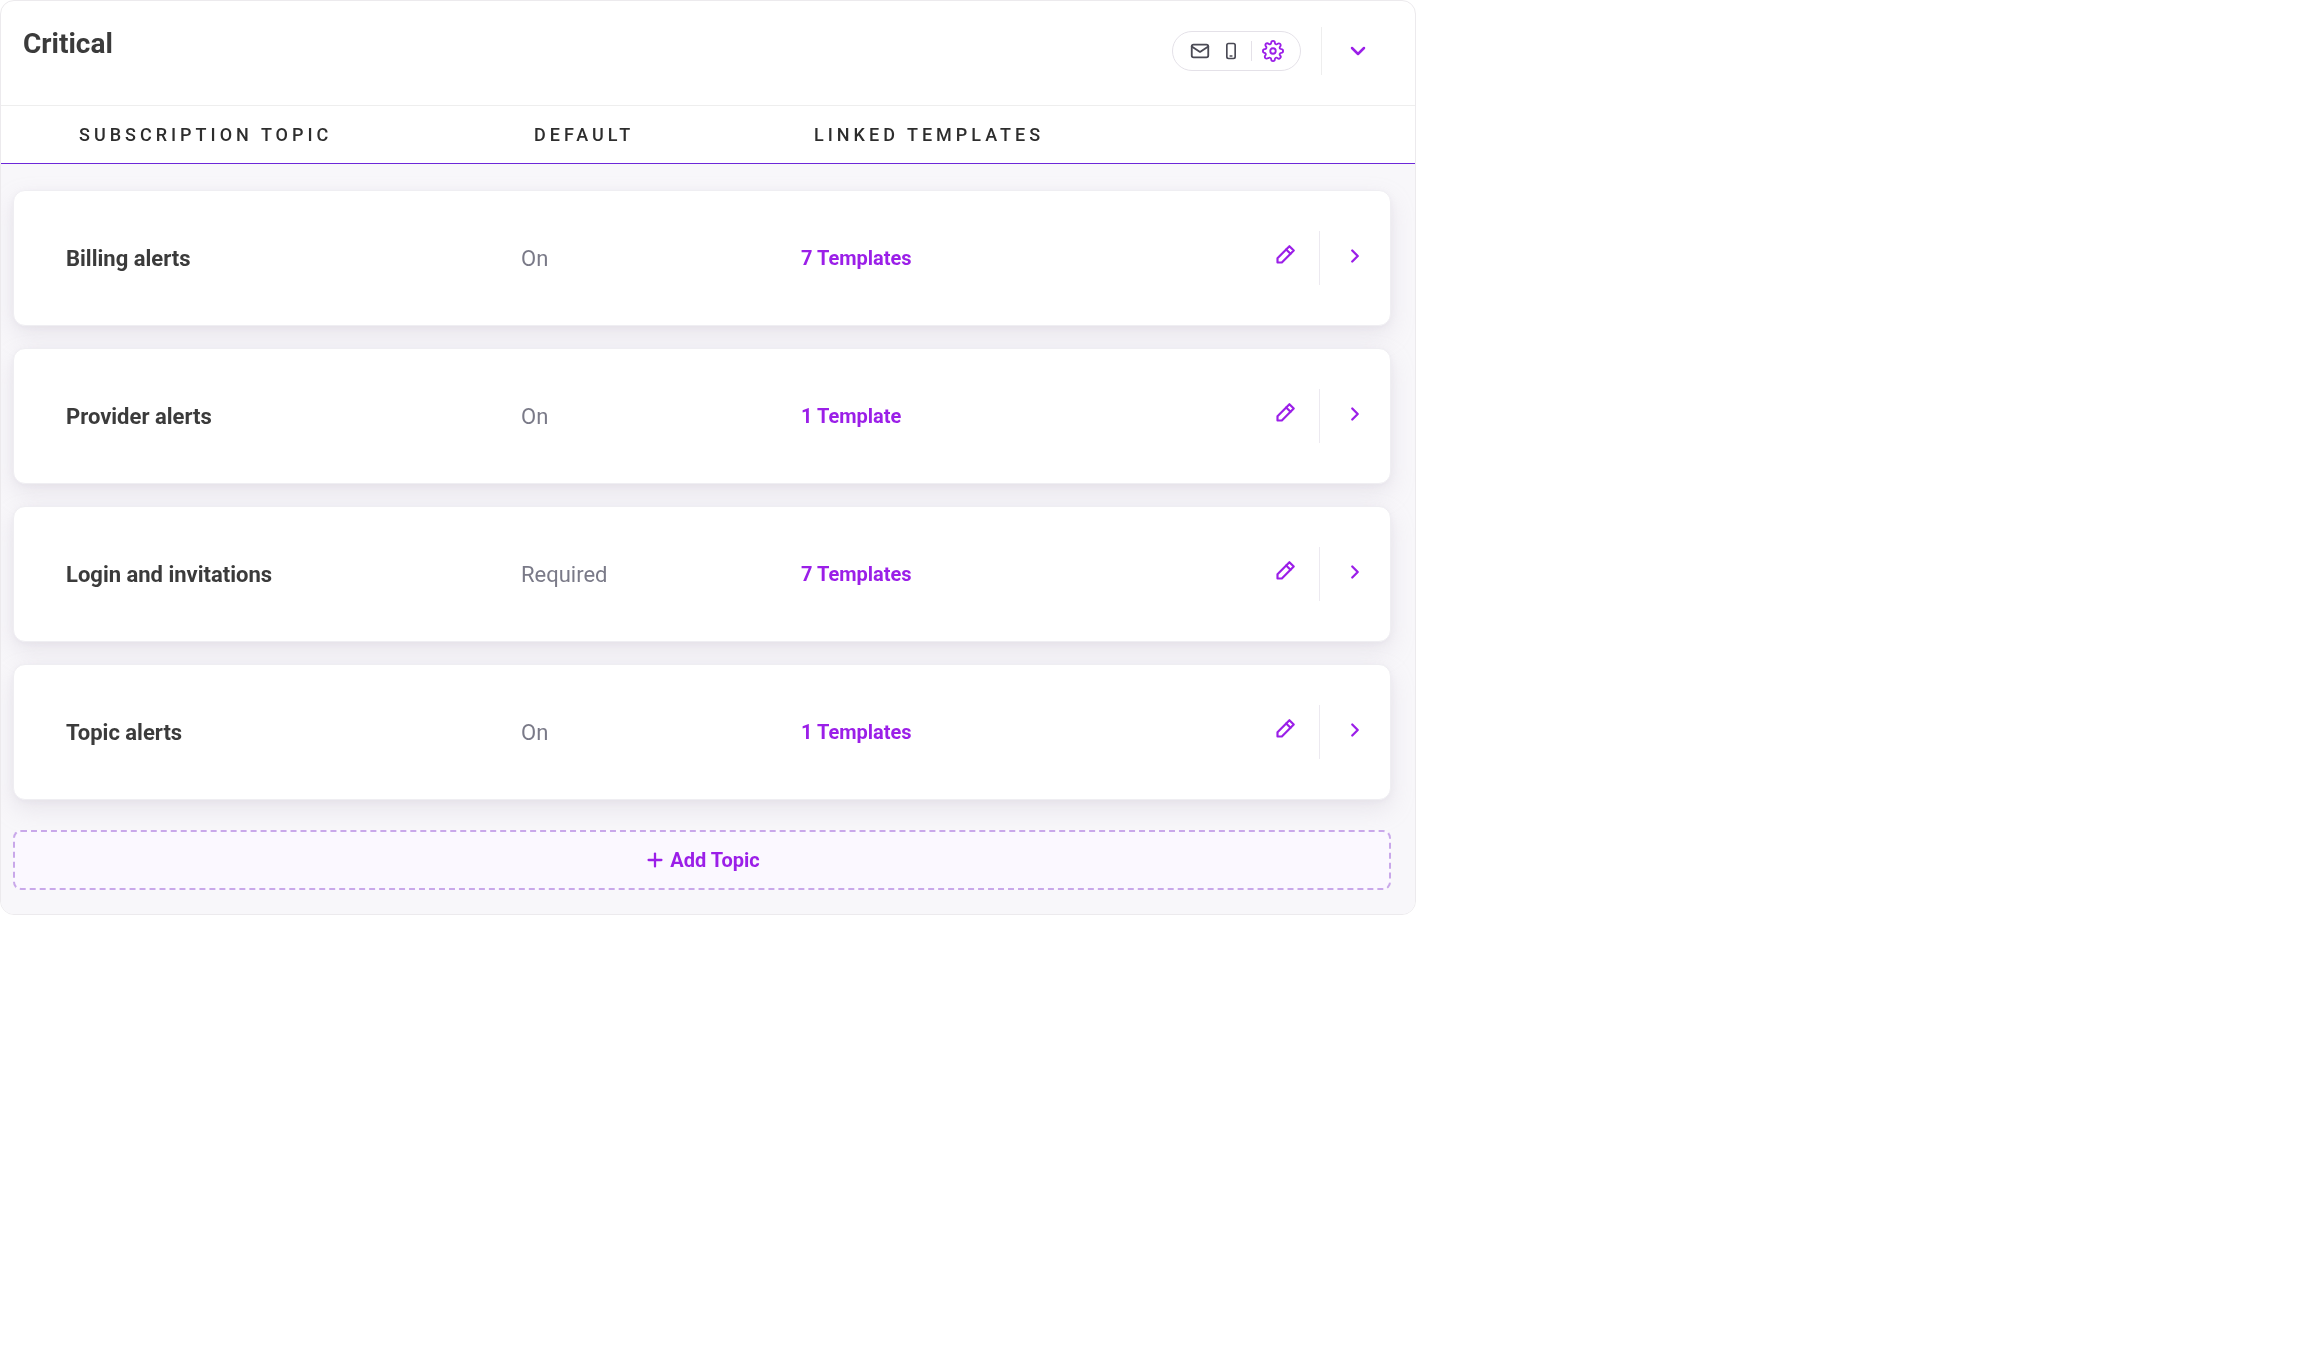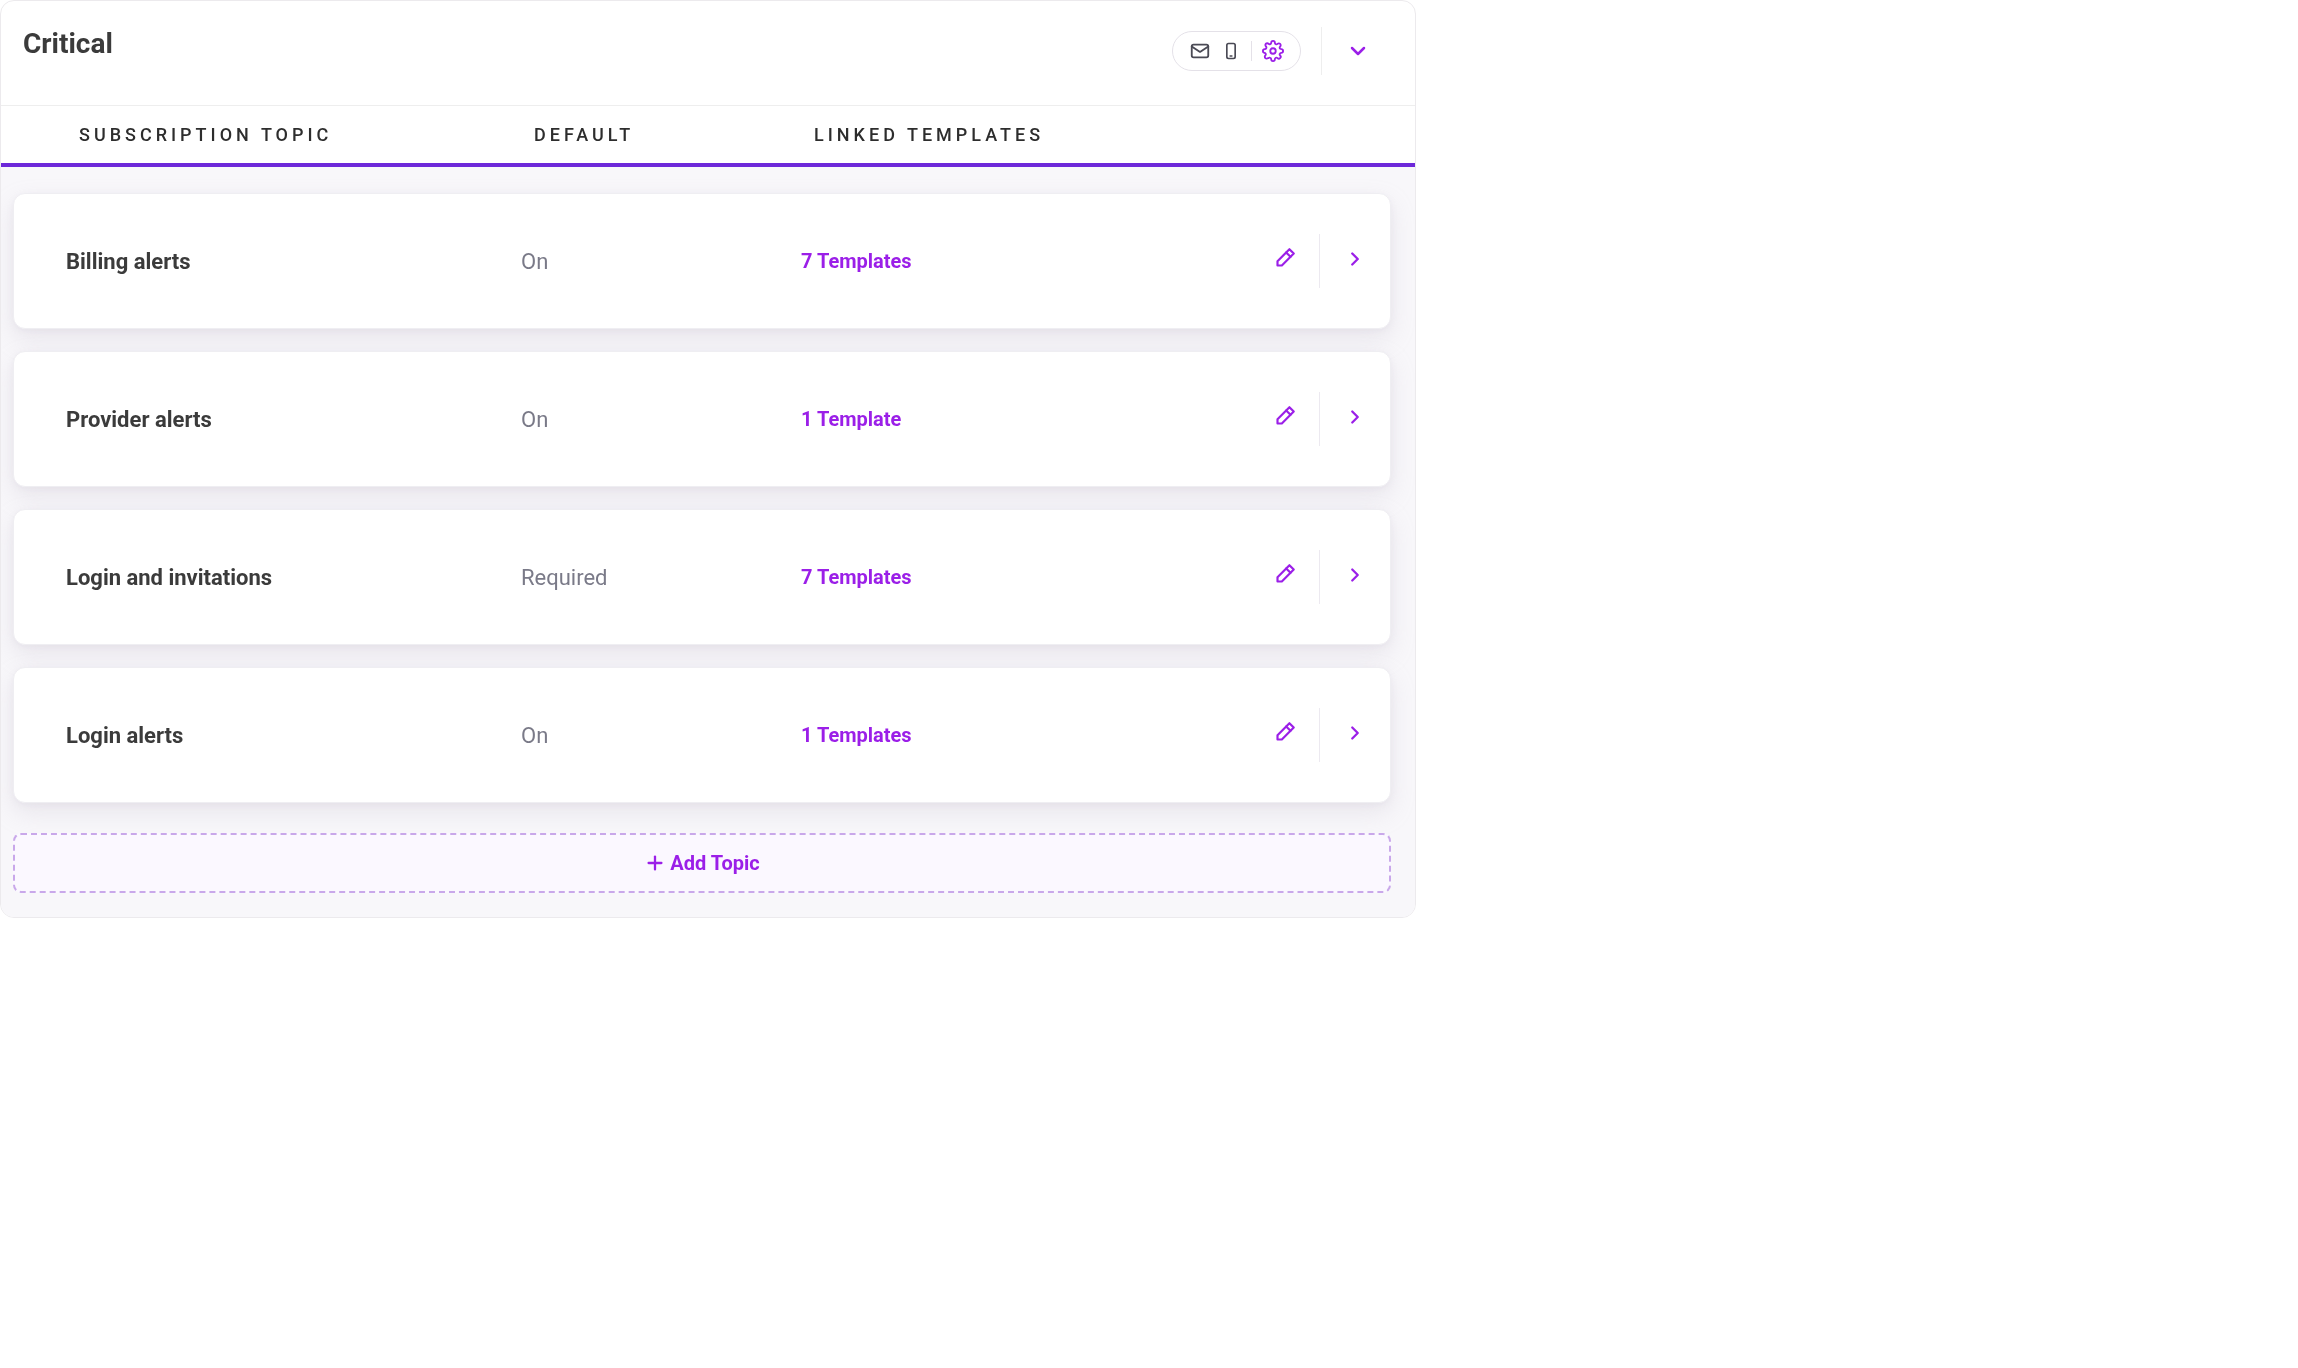--- a/index.html
+++ b/index.html
@@ -63,21 +63,21 @@
     align-items:center;
     justify-content:center;
     cursor:pointer;
   }
   
   .columns-row {
     display: grid;
     grid-template-columns: 455px 280px 1fr 160px;
     align-items: center;
     padding: 18px 0 18px 78px;
-    border-bottom: 4px solid #6d28d9;
+    border-bottom: 1px solid #6d28d9;
     letter-spacing: 4px;
     font-size: 18px;
     color: #2d2d2d;
     font-weight: 500;
     text-transform: uppercase;
   }
   
   .panel-body {
     background: #f8f7fa;
     padding: 14px 24px 24px 12px;
@@ -254,21 +254,21 @@
             </div>
             <div class="row-sep"></div>
             <div class="chevron-btn">
               <span><svg width="22" height="22" viewBox="0 0 24 24" fill="none" stroke="#9b1fe8" stroke-width="2.5" stroke-linecap="round" stroke-linejoin="round">
                   <polyline points="9 18 15 12 9 6"></polyline>
                 </svg></span>
             </div>
           </div>
         </div>
         <div class="card">
-          <div class="topic-name">Login alerts</div>
+          <div class="topic-name">Topic alerts</div>
           <div class="default-value">On</div>
           <div class="templates-link">1 Templates</div>
           <div class="row-actions">
             <div class="edit-btn">
               <span><svg width="26" height="26" viewBox="0 0 24 24" fill="none" stroke="#9b1fe8" stroke-width="2" stroke-linecap="round" stroke-linejoin="round">
                   <path d="M17 3l4 4-11 11H6v-4L17 3z"></path>
                   <path d="M14 6l4 4"></path>
                 </svg></span>
             </div>
             <div class="row-sep"></div>

